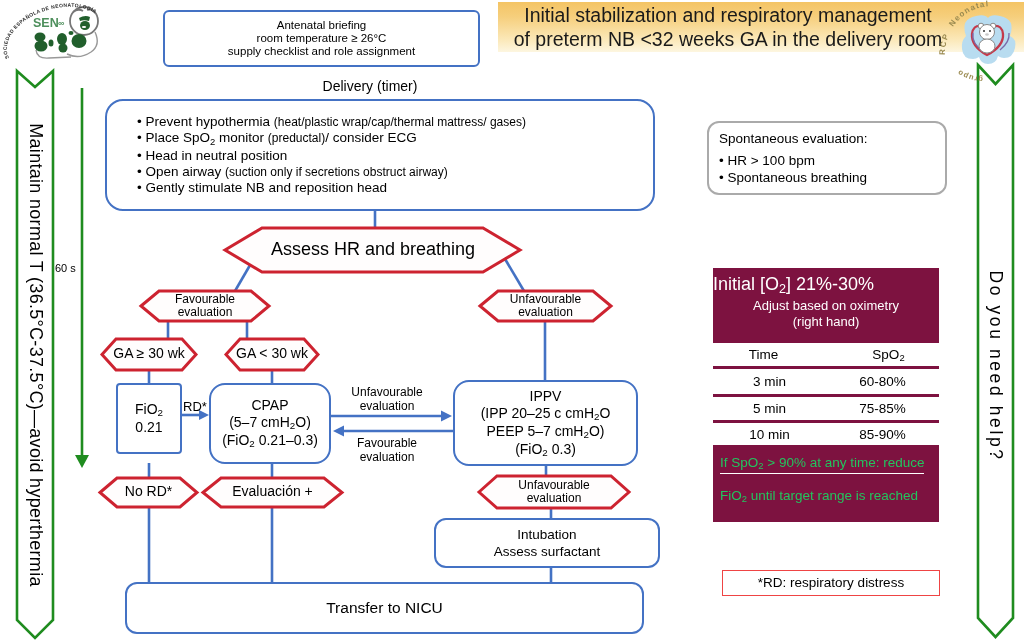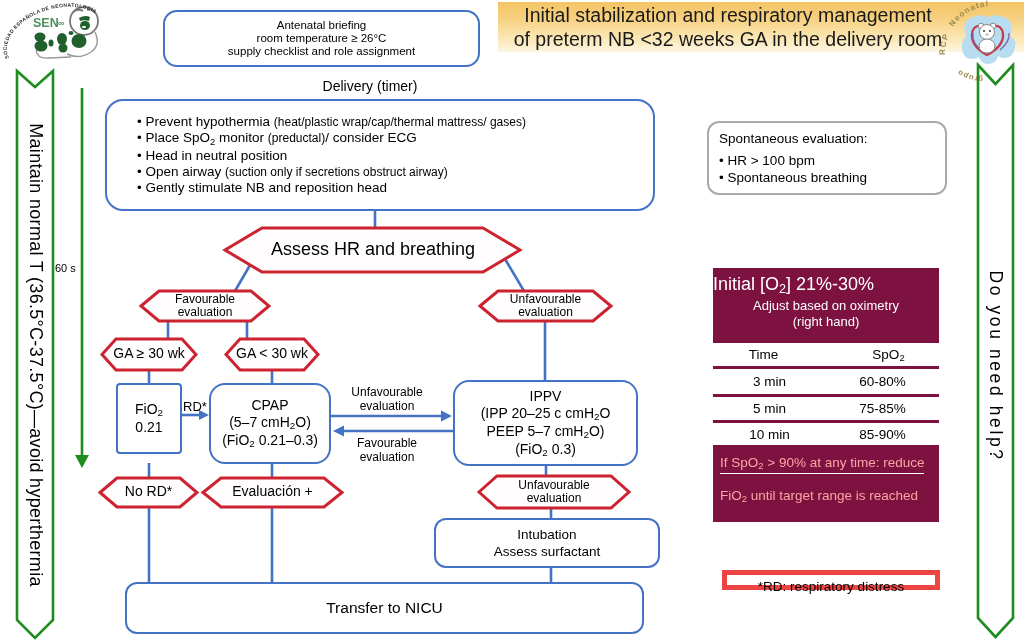--- a/index.html
+++ b/index.html
@@ -103,21 +103,21 @@
     <ellipse cx="987" cy="34.5" rx="1.8" ry="1.2" fill="#c8c8c8"></ellipse>
     <path id="rcparc" d="M 945,55 A 41,41 0 0 1 957,24" fill="none"></path>
     <text font-size="8" fill="#9a8a50" font-weight="bold" letter-spacing="1.5"><textPath href="#rcparc">RCP</textPath></text>
     <path id="rcparc1" d="M 953,27 A 46,46 0 0 1 1020,16" fill="none"></path>
     <text font-size="8" fill="#9a8a50" font-weight="bold" letter-spacing="1.2"><textPath href="#rcparc1">Neonatal</textPath></text>
     <path id="rcparc2" d="M 983,77 A 40,40 0 0 1 949,58" fill="none"></path>
     <text font-size="7.5" fill="#9a8a50" font-weight="bold" letter-spacing="0.8"><textPath href="#rcparc2">grupo</textPath></text>
   </g>
 </svg>
 
-<div class="bluebox ctr" style="left:163px;top:10px;width:317px;height:57px;border-radius:14px;font-size:11.5px;line-height:13.2px;text-align:center;">
+<div class="bluebox ctr" style="left:163px;top:10px;width:317px;height:57px;border-radius:6px;font-size:11.5px;line-height:13.2px;text-align:center;">
   <div>Antenatal briefing<br>room temperature ≥ 26°C<br>supply checklist and role assignment</div>
 </div>
 
 <div class="abs" style="left:240px;top:78px;width:260px;text-align:center;font-size:14px;">Delivery (timer)</div>
 
 <div class="bluebox" style="left:105px;top:99px;width:550px;height:112px;border-radius:18px;">
   <div style="padding:13px 0 0 30px;font-size:13.5px;line-height:16.3px;">
     <div>• Prevent hypothermia <span style="font-size:12px;">(heat/plastic wrap/cap/thermal mattress/ gases)</span></div>
     <div>• Place SpO<sub>2</sub> monitor <span style="font-size:12px;text-align:center;">(preductal)</span>/ consider ECG</div>
     <div>• Head in neutral position</div>
@@ -178,24 +178,24 @@
     <div style="display:flex;font-size:13.5px;height:23px;align-items:center;">
           <div style="width:113px;text-align:center;">5 min</div>
           <div style="width:113px;text-align:center;">75-85%</div>
         </div>
     <div style="height:3px;background:#7d1240;"></div>
     <div style="display:flex;font-size:13.5px;height:22px;align-items:center;">
           <div style="width:113px;text-align:center;">10 min</div>
           <div style="width:113px;text-align:center;">85-90%</div>
         </div>
   </div>
-  <div class="abs" style="left:0;top:177px;width:226px;height:77px;color:#fca5a5;font-size:13.5px;">
+  <div class="abs" style="left:0;top:177px;width:226px;height:77px;color:#22c55e;font-size:13.5px;">
     <div style="padding:10px 0 0 7px;border-bottom:0;"><span style="border-bottom:1px solid #fff;padding-bottom:3px;">If SpO<sub>2</sub> &gt; 90% at any time: reduce</span></div>
     <div style="padding:18px 0 0 7px;">FiO<sub>2</sub> until target range is reached</div>
   </div>
 </div>
 
-<div class="abs" style="left:722px;top:570px;width:218px;height:20px;border:5px solid #ef4444;box-sizing:border-box;text-align:center;font-size:13.5px;line-height:24px;">*RD: respiratory distress</div>
+<div class="abs" style="left:722px;top:570px;width:218px;height:26px;border:1px solid #ef4444;box-sizing:border-box;text-align:center;font-size:13.5px;line-height:24px;">*RD: respiratory distress</div>
 
 <div class="abs" style="left:-264px;top:340px;width:600px;height:30px;text-align:center;font-size:18px;letter-spacing:0.3px;transform:rotate(90deg);transform-origin:center;line-height:30px;">Maintain normal T (36.5°C-37.5°C)—avoid hyperthermia</div>
 <div class="abs" style="left:881px;top:353px;width:230px;height:26px;text-align:center;font-size:17.5px;letter-spacing:2.6px;color:#000;transform:rotate(90deg);transform-origin:center;line-height:26px;">Do you need help?</div>
 
 </div>
 
 </body></html>

